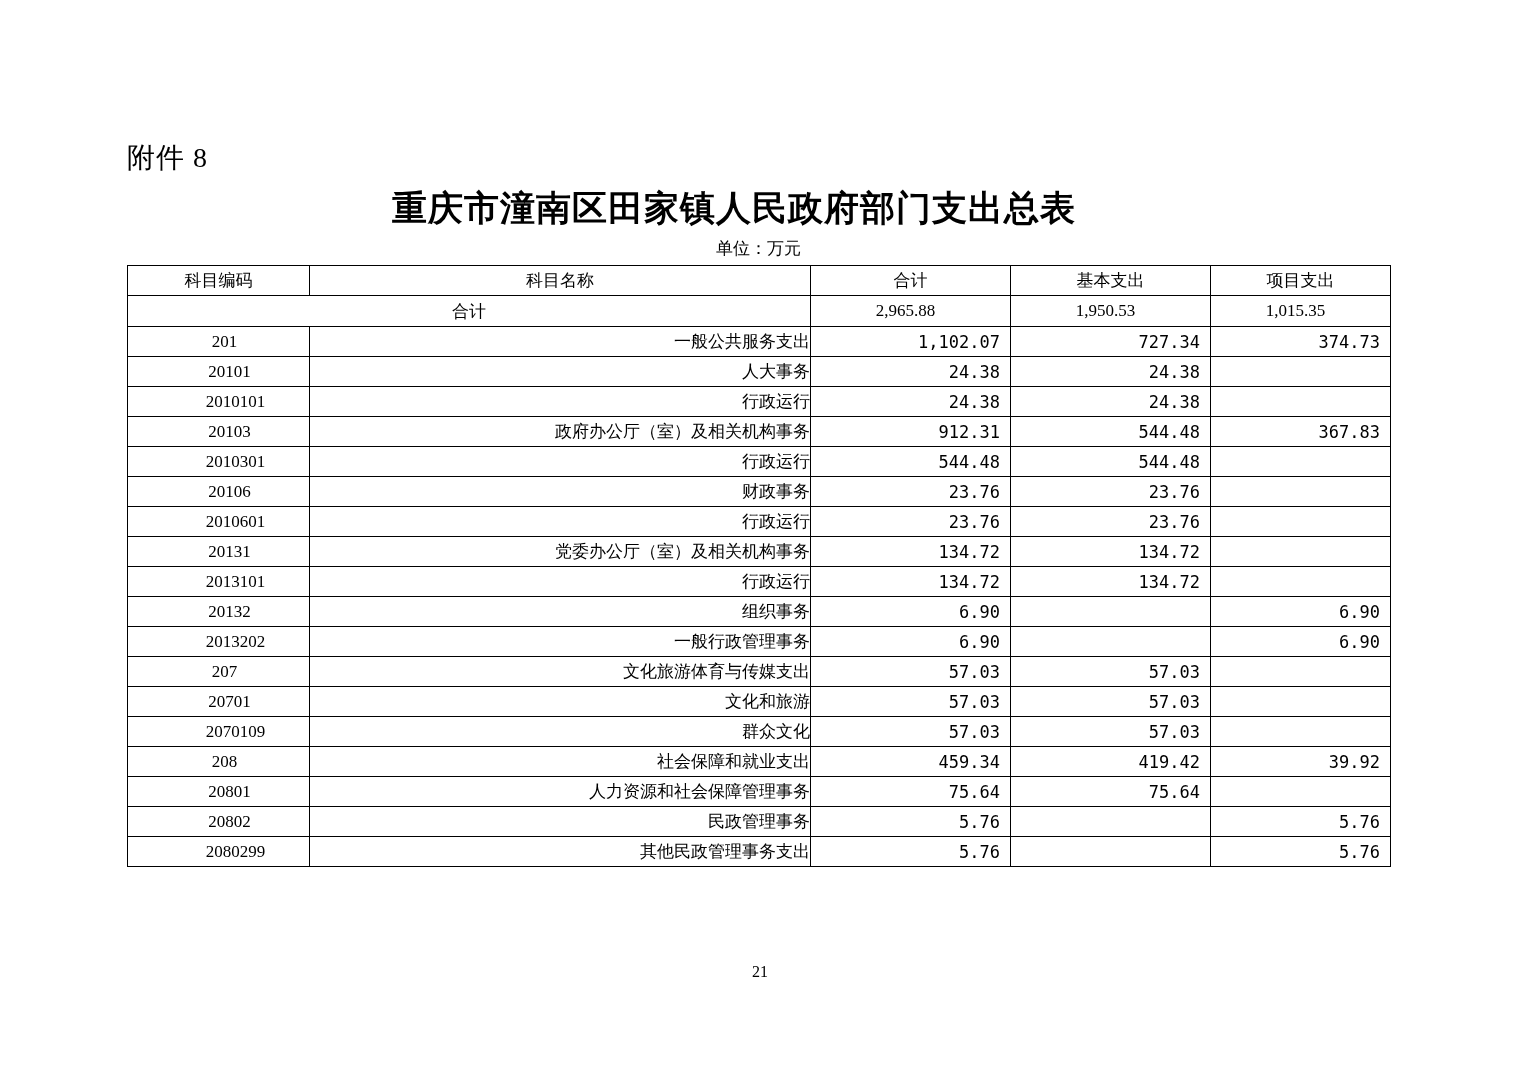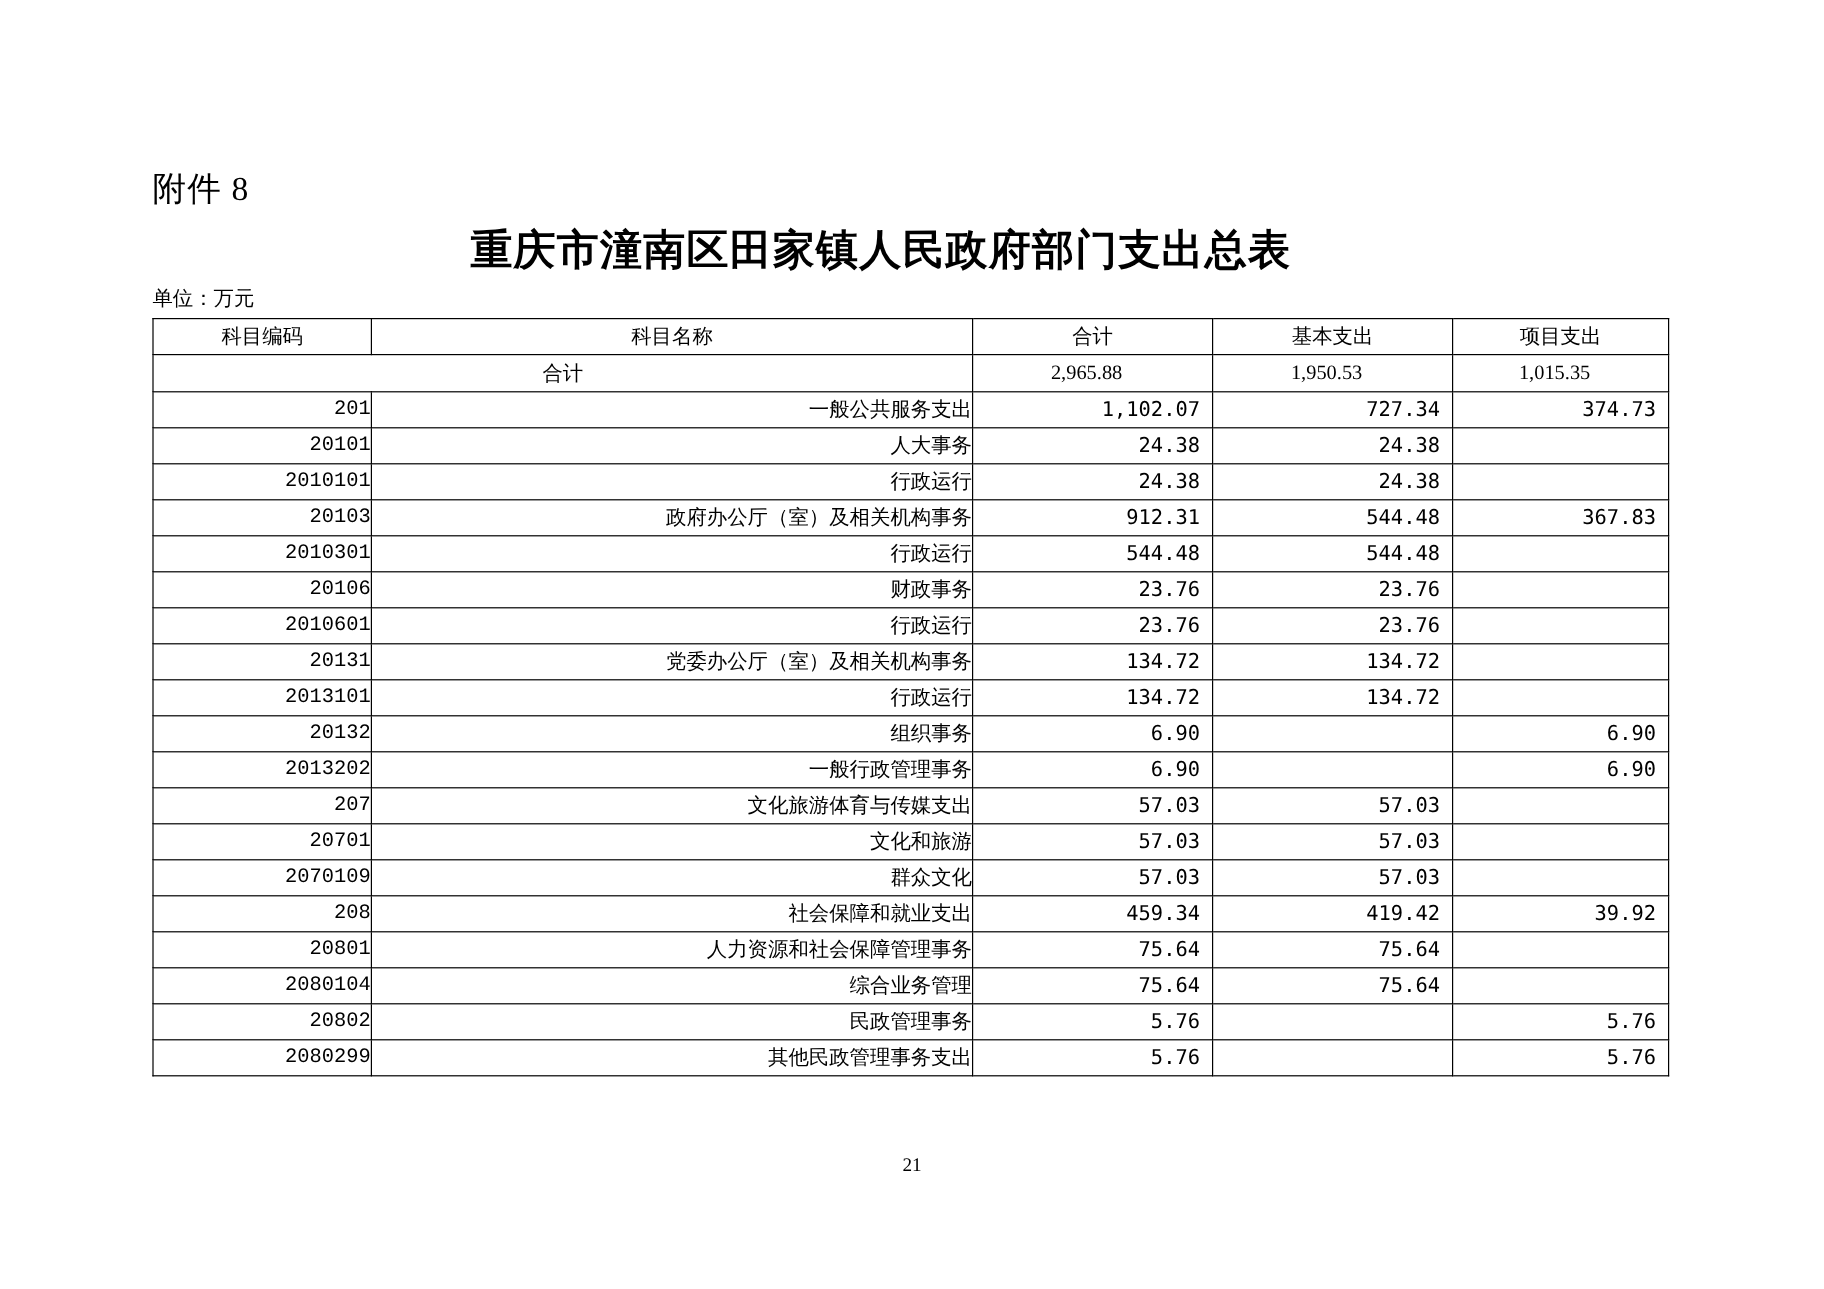--- a/index.html
+++ b/index.html
@@ -9,35 +9,35 @@
   .attachment {
     position:absolute; left:127px; top:139px;
     font-size:28px; letter-spacing:1px;
   }
   .doc-title {
     position:absolute; left:0; top:185px; width:1468px;
     text-align:center; font-size:35px; font-weight:bold; letter-spacing:1px;
   }
   .unit-note {
     position:absolute; left:127px; top:237px; width:1263px;
-    text-align:left; font-size:17px;
+    text-align:center; font-size:17px;
   }
 
   table.budget {
     position:absolute; left:127px; top:265px; width:1263px;
     border-collapse:collapse; table-layout:fixed;
   }
   table.budget td, table.budget th {
     border:1px solid #000; height:30px;
     font-size:17px; font-weight:normal;
     overflow:hidden; white-space:nowrap; vertical-align:middle;
   }
   th.hdr { text-align:center; font-family:"Liberation Serif", serif; }
 
-  td.code { font-family:Liberation Mono, monospace; font-size:16px; text-align:right; }
+  td.code { font-family:Liberation Serif, serif; font-size:16px; text-align:center; }
   td.name { text-align:right; }
   td.num  { font-family:"DejaVu Sans Mono", monospace; font-size:16px; text-align:right; padding-right:10px;margin-top:33px; }
 
   .lvl1 { padding-left:12px; }
   .lvl2 { padding-left:22px; }
   .lvl3 { padding-left:34px; }
 
   tr.total-row td { height:31px; }
   td.total-label { text-align:center; font-size:18px; }
   td.total-num {
@@ -189,27 +189,20 @@
         <td class="num">39.92</td>
       </tr>
       <tr>
         <td class="code lvl2">20801</td>
         <td class="name lvl2">人力资源和社会保障管理事务</td>
         <td class="num">75.64</td>
         <td class="num">75.64</td>
         <td class="num"></td>
       </tr>
       <tr>
-        <td class="code lvl3">2080104</td>
-        <td class="name lvl3">综合业务管理</td>
-        <td class="num">75.64</td>
-        <td class="num">75.64</td>
-        <td class="num"></td>
-      </tr>
-      <tr>
         <td class="code lvl2">20802</td>
         <td class="name lvl2">民政管理事务</td>
         <td class="num">5.76</td>
         <td class="num"></td>
         <td class="num">5.76</td>
       </tr>
       <tr>
         <td class="code lvl3">2080299</td>
         <td class="name lvl3">其他民政管理事务支出</td>
         <td class="num">5.76</td>

